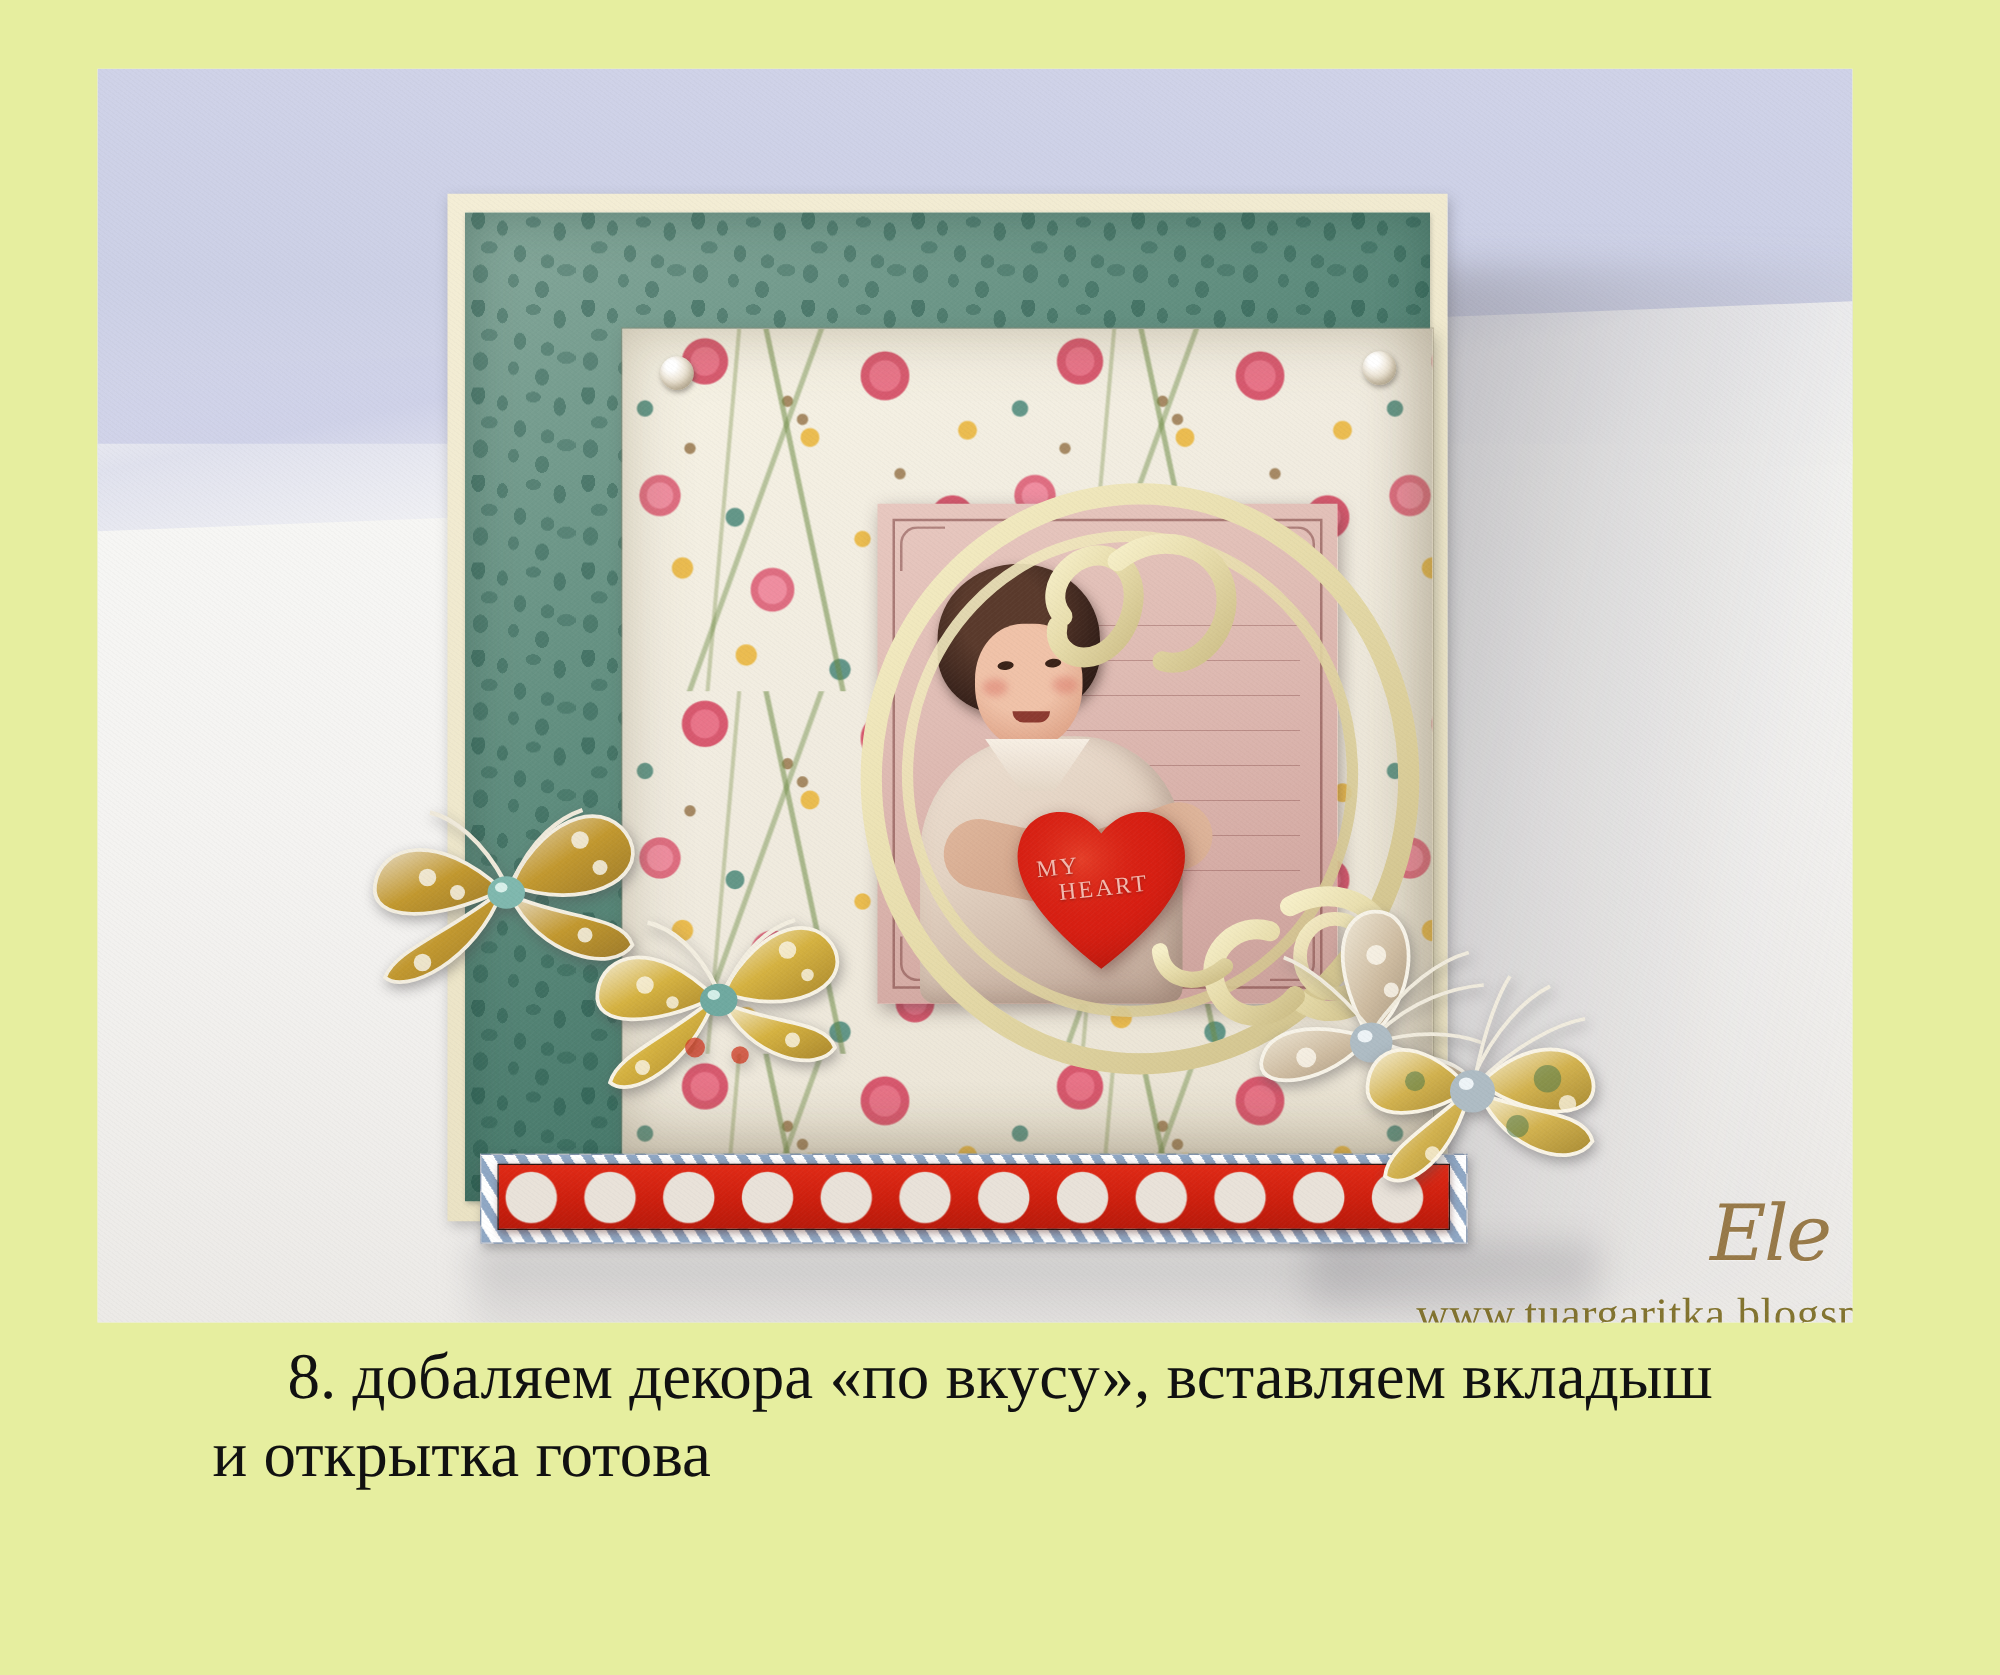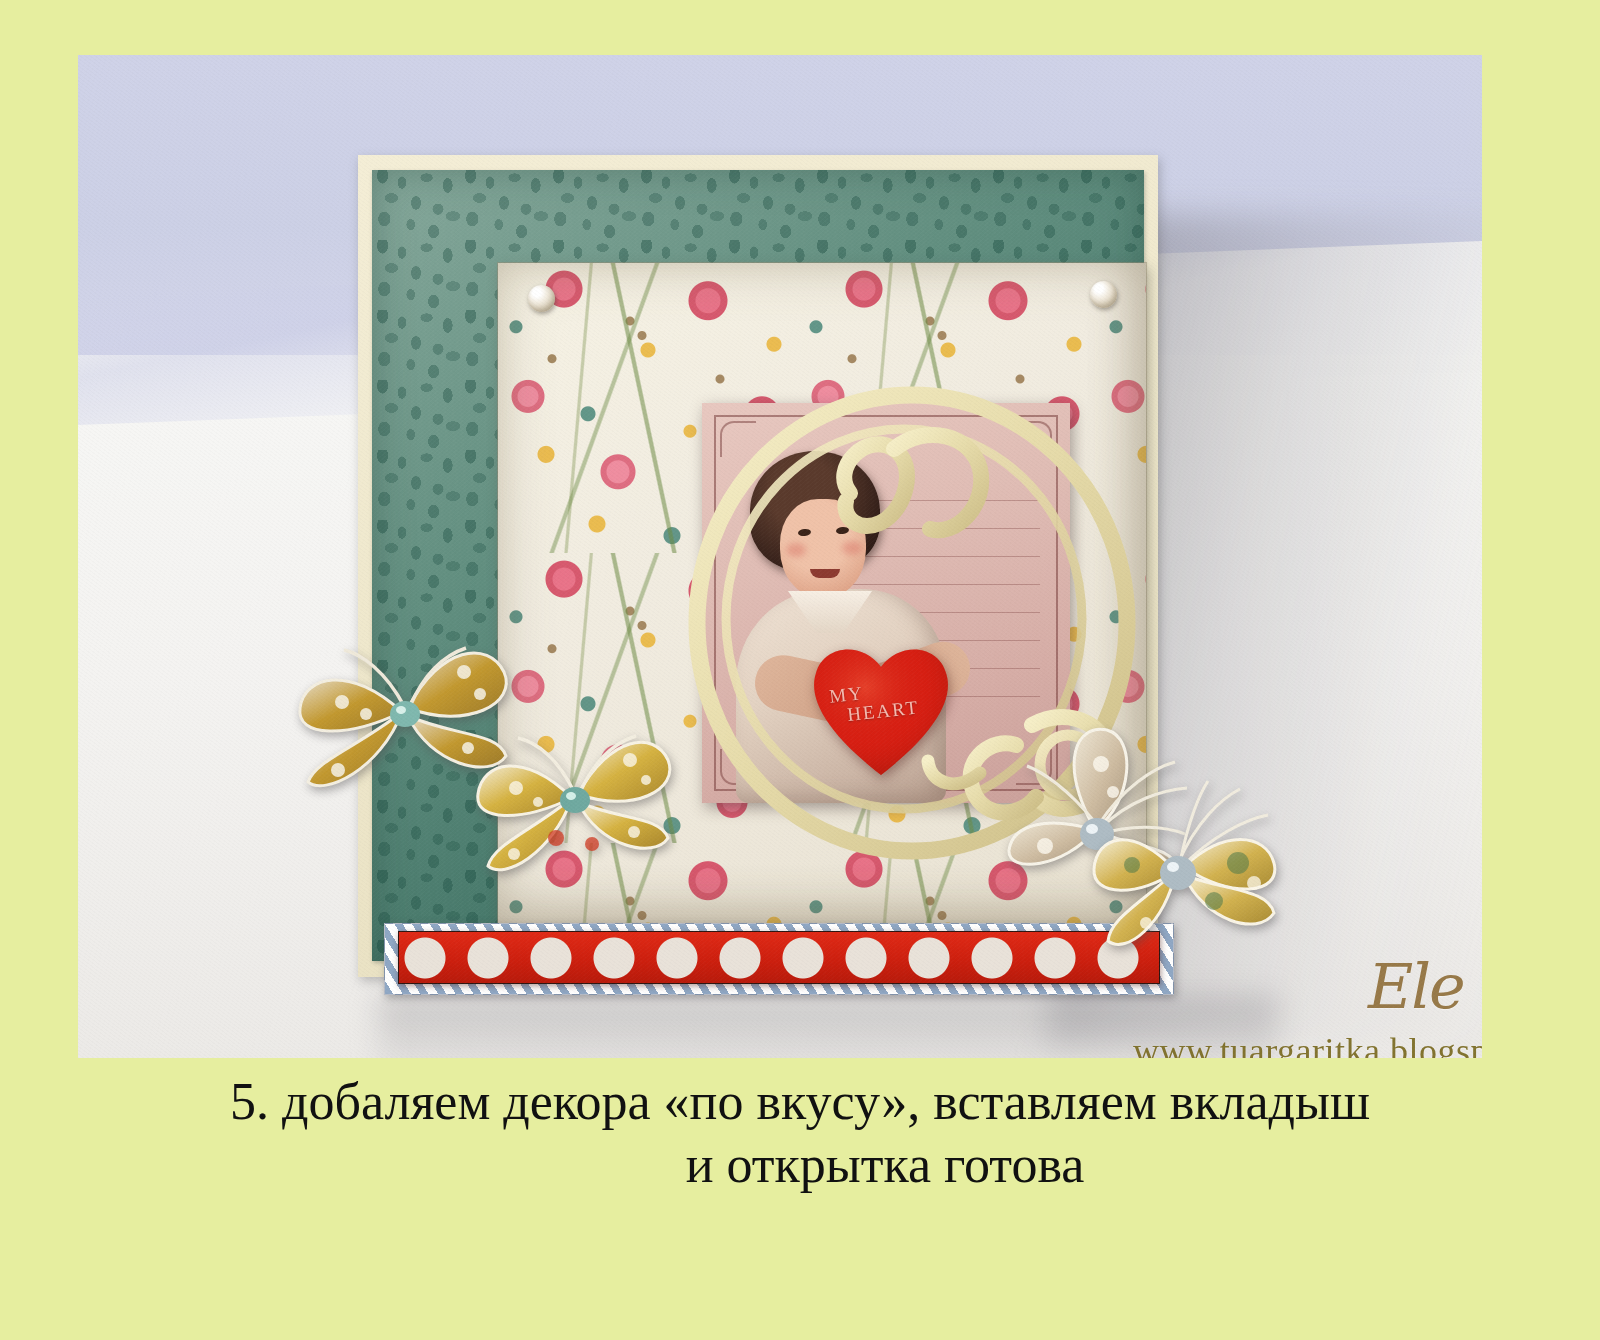--- a/index.html
+++ b/index.html
@@ -277,21 +277,21 @@
   #caption{
     position:absolute;left:0;top:1070px;width:1600px;
     text-align:center;
     color:#111;
     font-family:"Liberation Serif", serif;
     font-size:52px;
     line-height:1.22;
     letter-spacing:0px;
   }
   #caption .cl{display:block;white-space:nowrap;}
-  #caption .cl2{padding-left:40px;text-align:center;margin-left:130px;}
+  #caption .cl2{padding-left:40px;text-align:left;margin-left:130px;}
 </style>
 </head>
 <body>
 
 <div id="photo">
 
   <div class="backdrop-top"></div>
   <div class="backdrop-bottom"></div>
   <div class="backdrop-fold"></div>
 
@@ -510,15 +510,15 @@
     </svg>
   </div>
 
   <div class="sig">Ele</div>
   <div class="wm-url">www.tuargaritka.blogspot.com</div>
 
   <div class="photo-grain"></div>
 </div>
 
 <div id="caption">
-  <span class="cl">5. добаляем декора «по вкусу», вставляем вкладыш</span>
+  <span class="cl">8. добаляем декора «по вкусу», вставляем вкладыш</span>
   <span class="cl cl2">и открытка готова</span>
 </div>
 
 </body></html>

